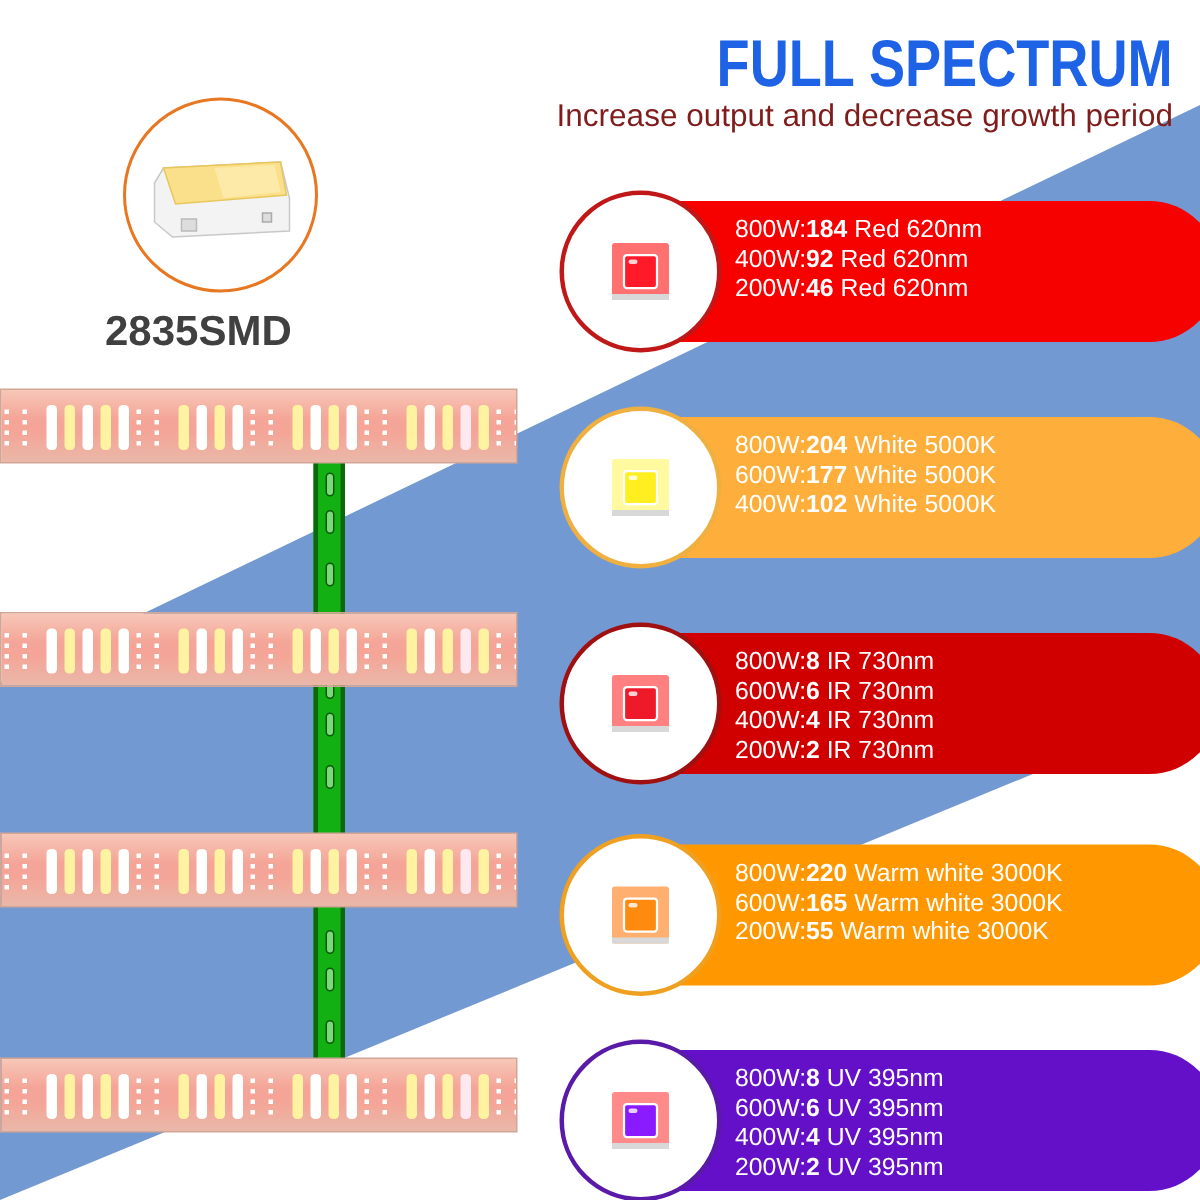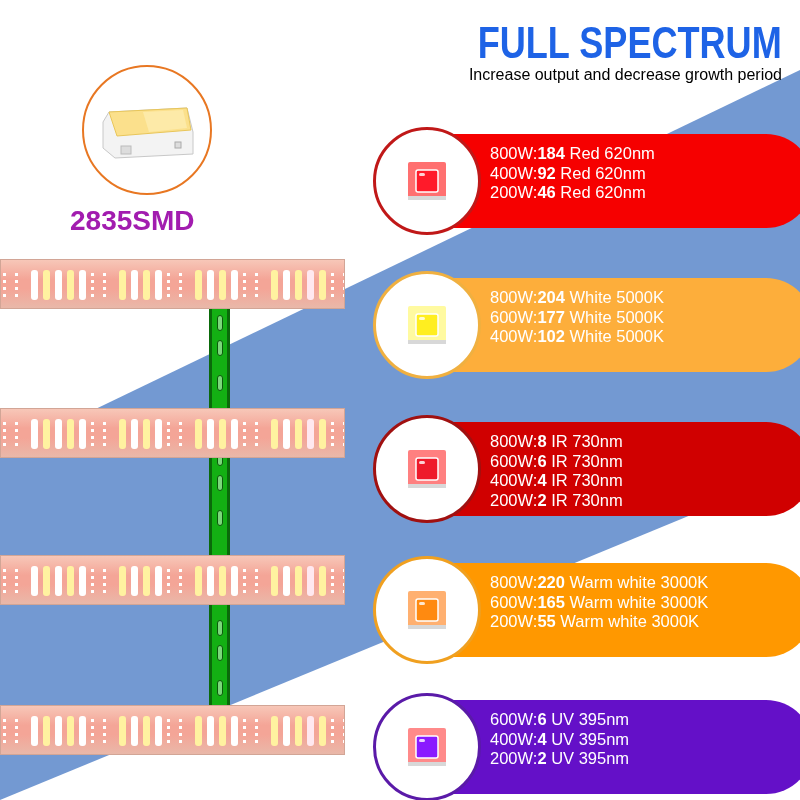--- a/index.html
+++ b/index.html
@@ -1,22 +1,22 @@
 <!DOCTYPE html>
 <html><head>
 <meta charset="utf-8">
 <style>
   html, body { margin:0; padding:0; }
   body { width:800px; height:800px; position:relative; overflow:hidden; background:#ffffff; font-family:"Liberation Sans", sans-serif; }
   #bg { position:absolute; left:0; top:0; width:800px; height:800px; z-index:0; }
   .title { position:absolute; right:18px; top:18px; font-family:"Liberation Sans", sans-serif; font-weight:bold; font-size:44px; color:#1e63e6; letter-spacing:0px; transform:scaleX(0.82); transform-origin:right center; line-height:50px; z-index:2; }
-  .subtitle { position:absolute; right:18px; top:66px; font-size:16px; color:#000000; z-index:2;text-align:right; }
+  .subtitle { position:absolute; right:18px; top:66px; font-size:21px; color:#7f1d1d; z-index:2;text-align:right; }
   .smd-circle { position:absolute; left:82px; top:65px; width:126px; height:126px; border:2px solid #e87722; border-radius:50%; background:#fff; z-index:2; }
   .smd-chip { position:absolute; left:95px; top:102px; width:104px; height:60px; z-index:3; }
-  .smd-label { position:absolute; left:70px; top:205px; font-size:28px; font-weight:bold; color:#a21caf; z-index:2; }
+  .smd-label { position:absolute; left:70px; top:205px; font-size:28px; font-weight:bold; color:#404040; z-index:2; }
 
   .bar { position:absolute; left:0; width:345px; height:50px; background:linear-gradient(#f7c7b8,#f4a597 40%,#f4a597 60%,#e9b8a9); border:1px solid #d2a596; box-sizing:border-box; z-index:3; overflow:hidden; }
   .bar svg { position:absolute; left:0; top:0; }
   .rail { position:absolute; left:209px; width:21px; background:#13b013; border-left:3px solid #0a6a0a; border-right:3px solid #0a6a0a; box-sizing:border-box; z-index:2; }
   .rail .slot { position:absolute; left:5px; width:4px; height:14px; border:1px solid #0c5a0c; background:#7bd87b; border-radius:3px; }
 
   .pill { position:absolute; left:400px; width:413px; height:94px; border-radius:47px; z-index:2; box-sizing:border-box; }
   .pill .lines { position:absolute; left:90px; top:10px; font-size:16.5px; line-height:19.5px; color:#fff; white-space:nowrap; }
   .pill .lines b { font-weight:bold;text-align:right; }
   .ring { position:absolute; left:373px; width:108px; height:108px; border-radius:50%; background:#fff; box-sizing:border-box; border:3px solid; z-index:3; }
@@ -368,20 +368,21 @@
   <div class="ring" style="top: 556px; border-color: rgb(240, 160, 32);"></div>
   <svg class="chip" viewBox="0 0 40 40" style="top: 590px;">
     <rect x="1" y="1" width="38" height="38" rx="2" class="glow" fill="#ffb070"></rect>
     <rect x="1" y="35" width="38" height="4" fill="#d8d8d8"></rect>
     <rect x="9" y="9" width="22" height="22" rx="2" class="core" stroke="#ffffff" stroke-width="1.5" fill="#ff8a10"></rect>
     <rect x="12" y="12" width="6" height="3" rx="1.5" fill="#ffffff" opacity="0.8"></rect>
   </svg>
 
   <div class="pill" style="top: 700px; background: rgb(100, 16, 200);">
     <div class="lines">
+        <div><span>800W:</span><b>8</b><span> UV 395nm</span></div>
         <div><span>600W:</span><b>6</b><span> UV 395nm</span></div>
         <div><span>400W:</span><b>4</b><span> UV 395nm</span></div>
         <div><span>200W:</span><b>2</b><span> UV 395nm</span></div>
       </div>
   </div>
   <div class="ring" style="top: 693px; border-color: rgb(90, 26, 168);"></div>
   <svg class="chip" viewBox="0 0 40 40" style="top: 727px;">
     <rect x="1" y="1" width="38" height="38" rx="2" class="glow" fill="#ff8a8a"></rect>
     <rect x="1" y="35" width="38" height="4" fill="#d8d8d8"></rect>
     <rect x="9" y="9" width="22" height="22" rx="2" class="core" stroke="#ffffff" stroke-width="1.5" fill="#8a1aff"></rect>

